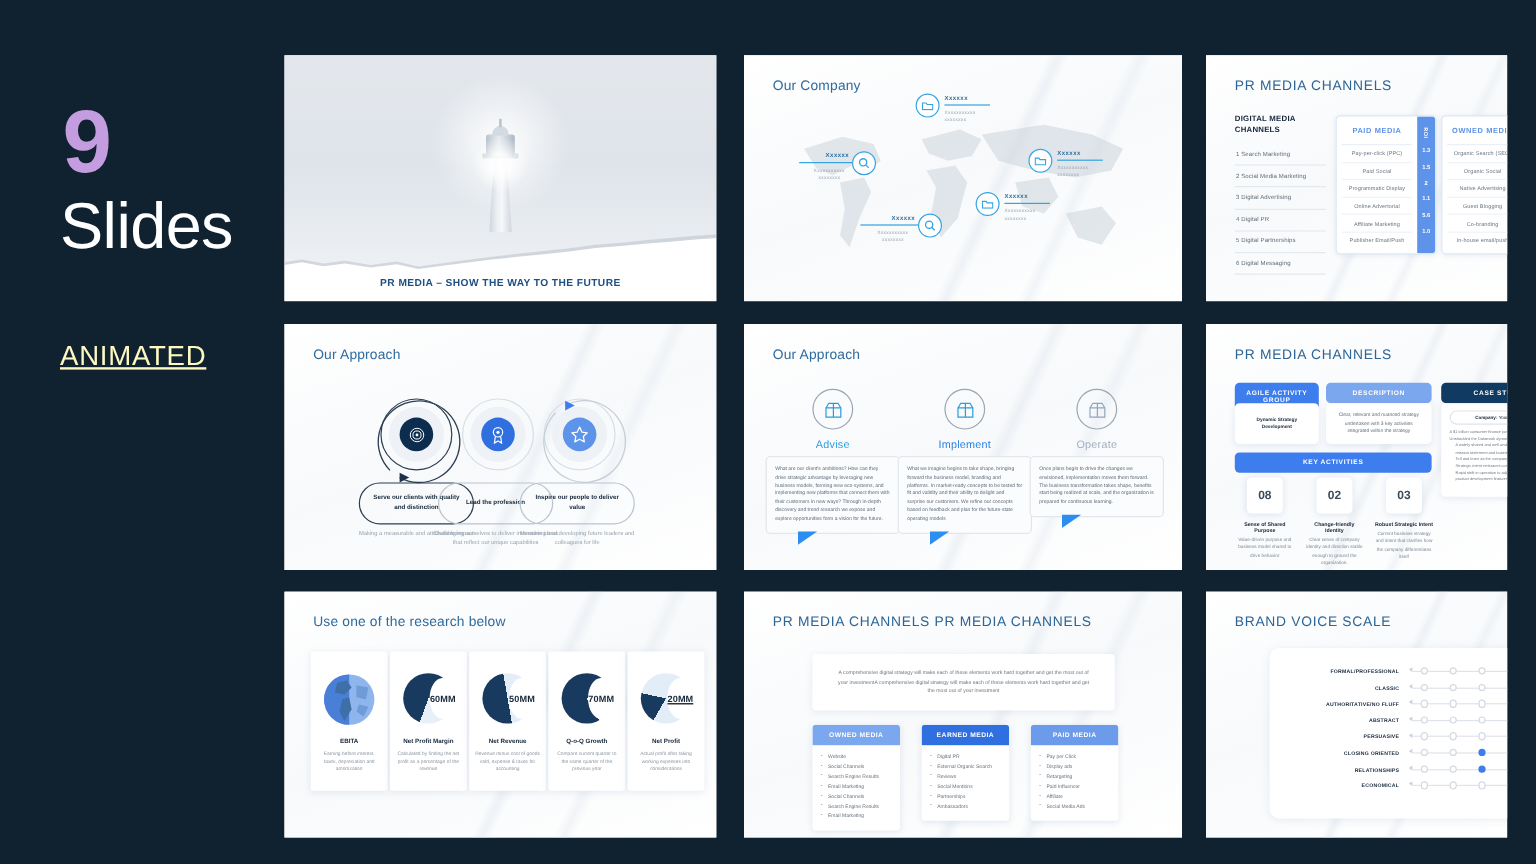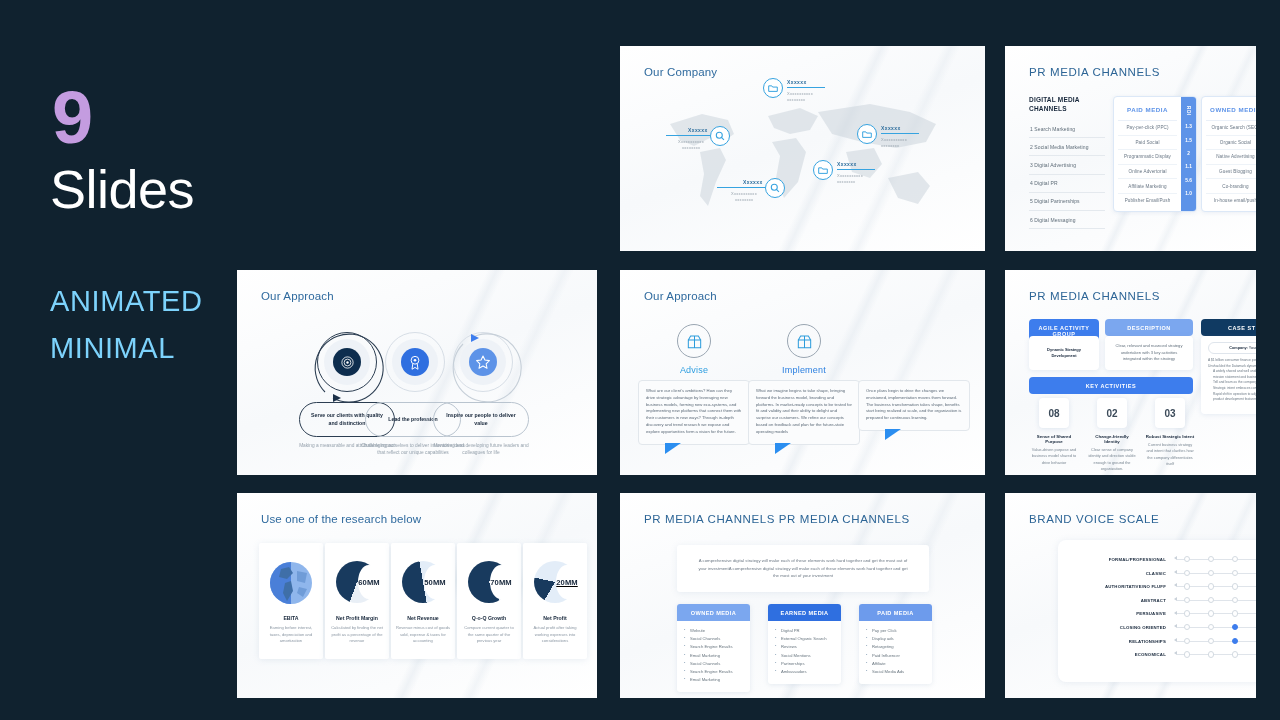--- a/index.html
+++ b/index.html
@@ -20,22 +20,23 @@
     font-size:74px; font-weight:700; color:#c49ce0; line-height:.8;
     letter-spacing:-1px;
   }
   #slides-word{
     position:absolute; left:50px; top:162px;
     font-size:54px; font-weight:400; color:#ffffff; line-height:1;
     letter-spacing:-0.5px;
   }
   #subtitle{
     position:absolute; left:50px; top:278px;
-    font-size:29px; font-weight:300; color:#7dd3fc; line-height:1.62;
+    font-size:23px; font-weight:300; color:#fef9c3; line-height:1.62;
     letter-spacing:.6px;
+    text-decoration:underline;
   }
   #subtitle div{ white-space:nowrap; }
 
   
   #deck-grid{ position:absolute; left:237px; top:46px; width:1043px; height:652px; }
   .slide{
     position:absolute; background:#ffffff; overflow:hidden;
   }
   
   .c1{ left:0;   width:360px; }
@@ -266,26 +267,37 @@
   .bvs-dot.on{ background:#3d7ded;border-color:#3d7ded; }
 </style>
 </head>
 <body>
 
 <div id="left-panel">
   <div id="slide-count">9</div>
   <div id="slides-word">Slides</div>
   <div id="subtitle">
     <div>ANIMATED</div>
-    <div>MINIMAL</div>
   </div>
 </div>
 
 <div id="deck-grid">
 
+  <div class="slide c1 r1" id="slide-1">
+    <div class="photo"></div>
+    <div class="lh-tower"></div>
+    <div class="lh-gal"></div>
+    <div class="lh-lamp"></div>
+    <div class="lh-top"></div>
+    <div class="lh-spire"></div>
+    <div class="beam"></div>
+    <div class="torn-shadow"></div>
+    <div class="torn"></div>
+    <div class="caption">PR MEDIA – SHOW THE WAY TO THE FUTURE</div>
+  </div>
 
   <div class="slide c2 r1" id="slide-2">
     <div class="slide-bg"></div>
     <div class="slide-title">Our Company</div>
 
     <svg class="worldmap" viewBox="0 0 310 150">
       <g fill="#c9d2da">
         <path d="M20 38 L52 28 L78 34 L84 48 L70 58 L60 52 L44 60 L30 54 Z"></path>
         <path d="M50 66 L70 62 L76 74 L66 96 L58 120 L50 110 L54 88 Z"></path>
         <path d="M118 30 L150 22 L168 30 L160 44 L140 48 L124 42 Z"></path>
@@ -492,20 +504,28 @@
             <path d="M3 9 h16 v10 H3 Z M3 9 L6 4 h10 l3 5 M11 4 v15" fill="none" stroke="#2b9bdb" stroke-width="1.3"></path>
           </svg>
       </div>
       <div class="nm" style="color:#2a7fe0;">Implement</div>
     </div>
     <div class="bubble" style="left:128px; top:110px;">
       <span>What we imagine begins to take shape, bringing forward the business model, branding and platforms. In market-ready concepts to be tested for fit and validity and their ability to delight and surprise our customers. We refine our concepts based on feedback and plan for the future-state operating models</span>
       <span class="tail"></span>
     </div>
 
+    <div class="aio" style="left:238px; top:54px;">
+      <div class="circ">
+        <svg width="17" height="17" viewBox="0 0 22 22">
+            <path d="M3 9 h16 v10 H3 Z M3 9 L6 4 h10 l3 5 M11 4 v15" fill="none" stroke="#8fa7bd" stroke-width="1.3"></path>
+          </svg>
+      </div>
+      <div class="nm" style="color:#9fb0c0;">Operate</div>
+    </div>
     <div class="bubble" style="left:238px; top:110px;">
       <span>Once plans begin to drive the changes we envisioned, implementation moves them forward. The business transformation takes shape, benefits start being realized at scale, and the organization is prepared for continuous learning.</span>
       <span class="tail"></span>
     </div>
   </div>
 
   <div class="slide c3 r2" id="slide-6">
     <div class="slide-bg"></div>
     <div class="slide-title caps">PR MEDIA CHANNELS</div>
 

